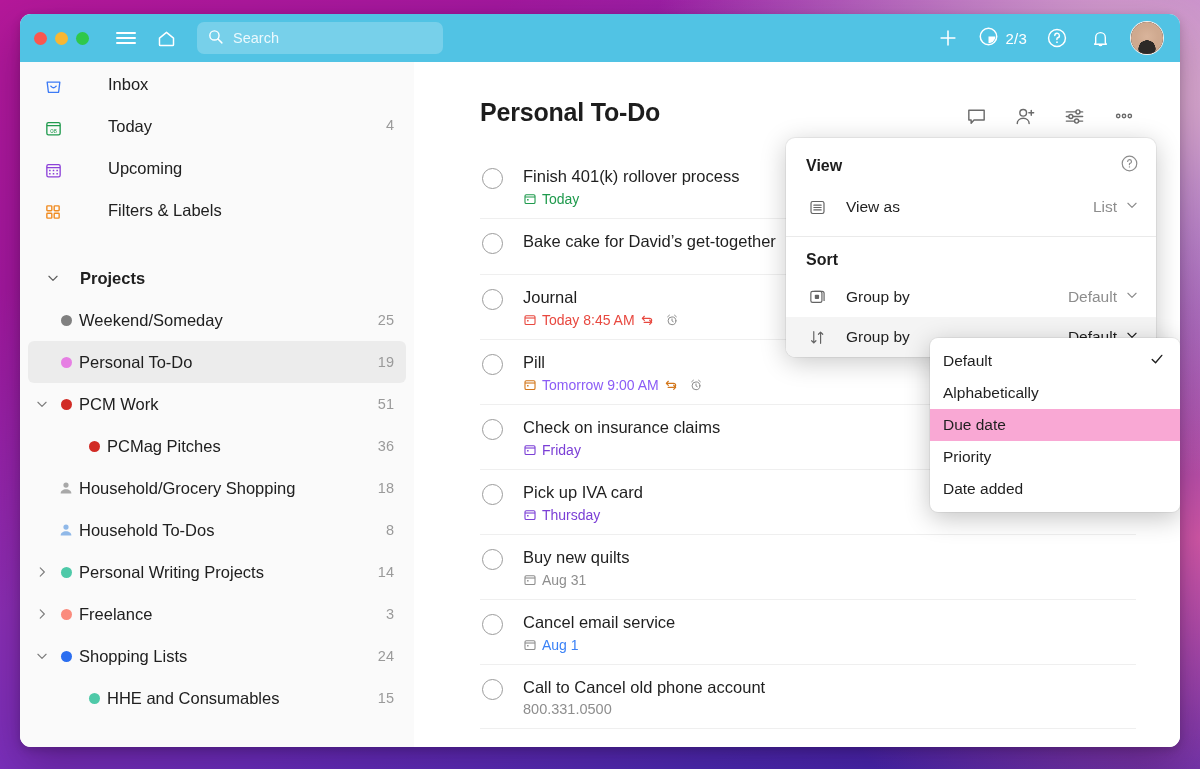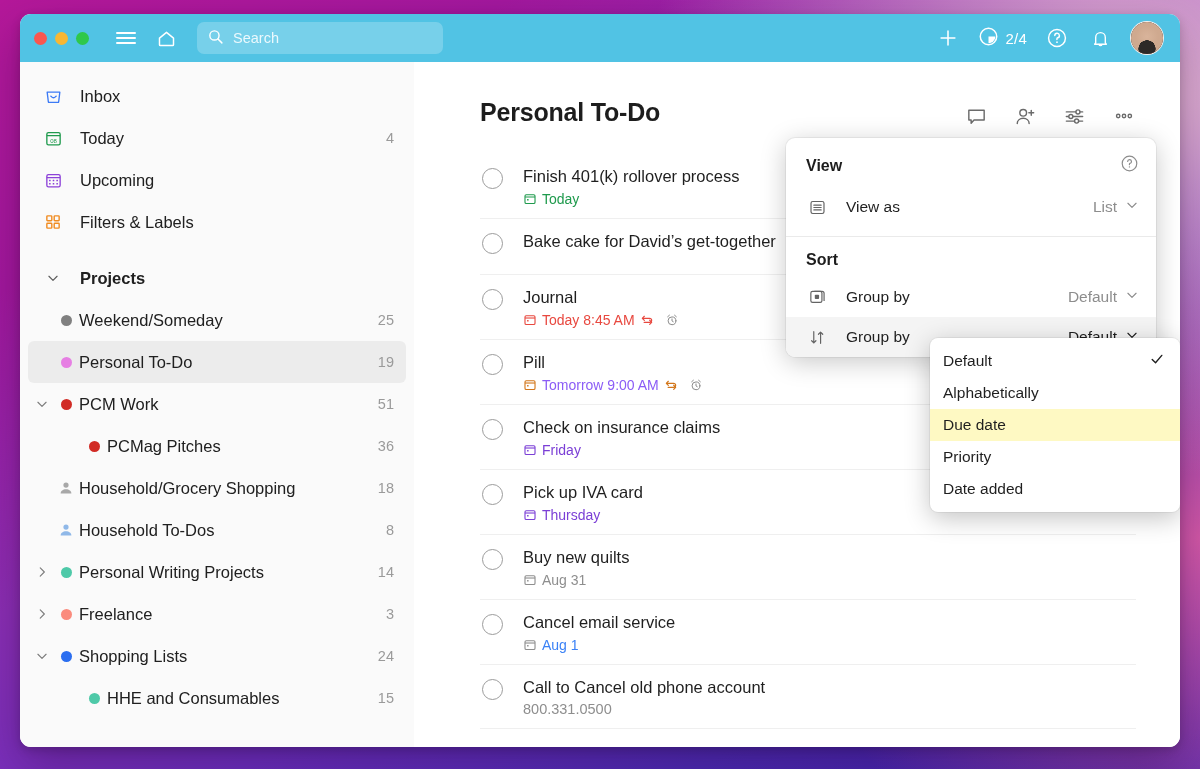--- a/index.html
+++ b/index.html
@@ -95,23 +95,24 @@
   .sidebar {
     width: 394px; flex: none;
     background: #fafafa;
     padding-top: 13px;
     overflow: hidden;
   }
   .nav-row {
     height: 42px;
     margin: 0 8px;
     padding: 0 12px 0 14px;
-    display: flex; align-items: center;
+    display: flex; align-items: flex-start;
     border-radius: 6px;
     cursor: default;
+    gap: 28px;
   }
   .nav-icon {
     width: 22px; height: 22px; flex: none;
     display: flex; align-items: center; justify-content: center;
     margin-right: 16px;
   }
   .nav-label { font-size: 16.5px; color: #202020; white-space: nowrap; }
   .nav-count { margin-left: auto; font-size: 14.5px; color: #9a9a9a; }
 
   .section-head {
@@ -215,21 +216,21 @@
     border-radius: 8px;
     box-shadow: 0 6px 26px rgba(0,0,0,.24), 0 0 0 1px rgba(0,0,0,.05);
     z-index: 30;
     padding: 7px 0;
     overflow: hidden;
   }
   .sm-item {
     height: 32px; display: flex; align-items: center;
     padding: 0 15px 0 13px; font-size: 15.5px; color: #1f1f1f;
   }
-  .sm-item.hover { background: #fef9c3; }
+  .sm-item.hover { background: #f9a8d4; }
   .sm-check { margin-left: auto; color: #1f1f1f; }
 </style>
 </head>
 <body>
 
 <div class="window">
 
   <div class="titlebar">
     <div class="traffic">
       <span class="dot red"></span>
@@ -268,21 +269,21 @@
         </svg>
       </span>
 
       <span class="progress-wrap">
         <span>
           <svg width="21" height="21" viewBox="0 0 24 24">
             <circle cx="12" cy="12" r="9.4" fill="none" stroke="#fff" stroke-width="1.7"></circle>
             <path d="M12 12 L12 4.2 A7.8 7.8 0 0 1 19.8 12 Z" fill="#fff" transform="rotate(90 12 12)"></path>
           </svg>
         </span>
-        <span class="progress-count">2/4</span>
+        <span class="progress-count">2/3</span>
       </span>
 
       <span class="tb-icon">
         <svg width="22" height="22" viewBox="0 0 24 24" fill="none" stroke="#fff" stroke-width="1.6">
           <circle cx="12" cy="12" r="9.2"></circle>
           <path d="M9.6 9.3a2.5 2.5 0 1 1 3.1 2.5c-.6.2-.8.7-.8 1.3v.5" stroke-linecap="round"></path>
           <circle cx="12" cy="16.6" r=".95" fill="#fff" stroke="none"></circle>
         </svg>
       </span>
 

